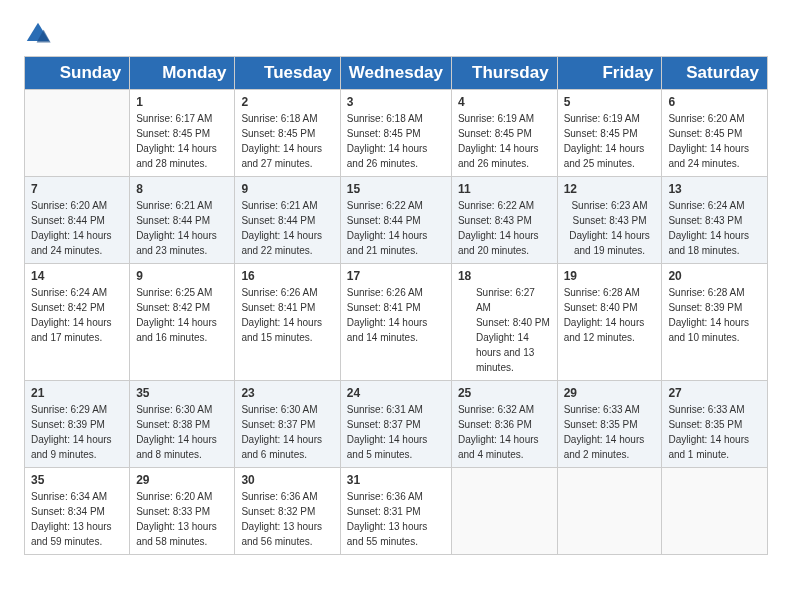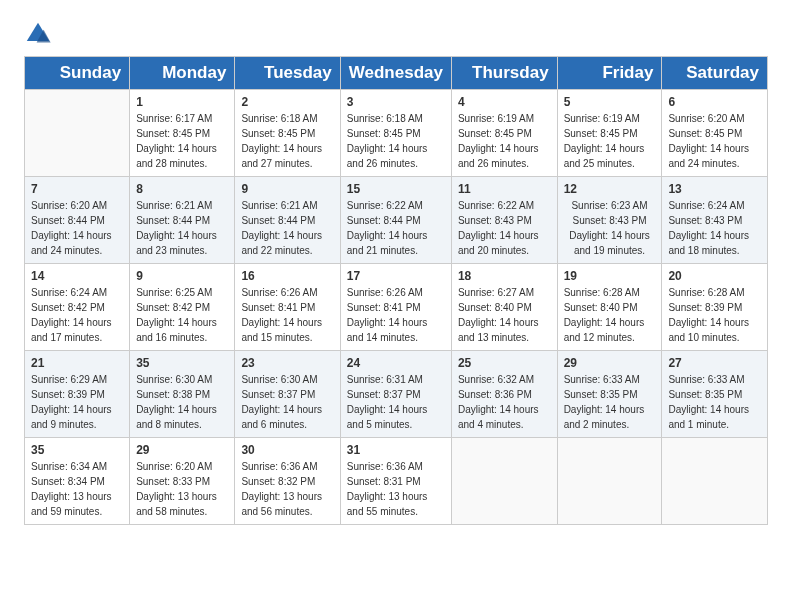--- a/index.html
+++ b/index.html
@@ -232,21 +232,21 @@
 Daylight: 14 hours and 15 minutes.</div>
         </td>
         <td>
           <span class="day-number">17</span>
           <div class="day-info" style="white-space: pre-line;">Sunrise: 6:26 AM
 Sunset: 8:41 PM
 Daylight: 14 hours and 14 minutes.</div>
         </td>
         <td>
           <span class="day-number">18</span>
-          <div class="day-info" style="white-space: pre-line;">Sunrise: 6:27 AM
+          <div class="day-info" style="white-space: pre-line; margin-left: 18px;">Sunrise: 6:27 AM
 Sunset: 8:40 PM
 Daylight: 14 hours and 13 minutes.</div>
         </td>
         <td>
           <span class="day-number">19</span>
           <div class="day-info" style="white-space: pre-line;">Sunrise: 6:28 AM
 Sunset: 8:40 PM
 Daylight: 14 hours and 12 minutes.</div>
         </td>
         <td>

